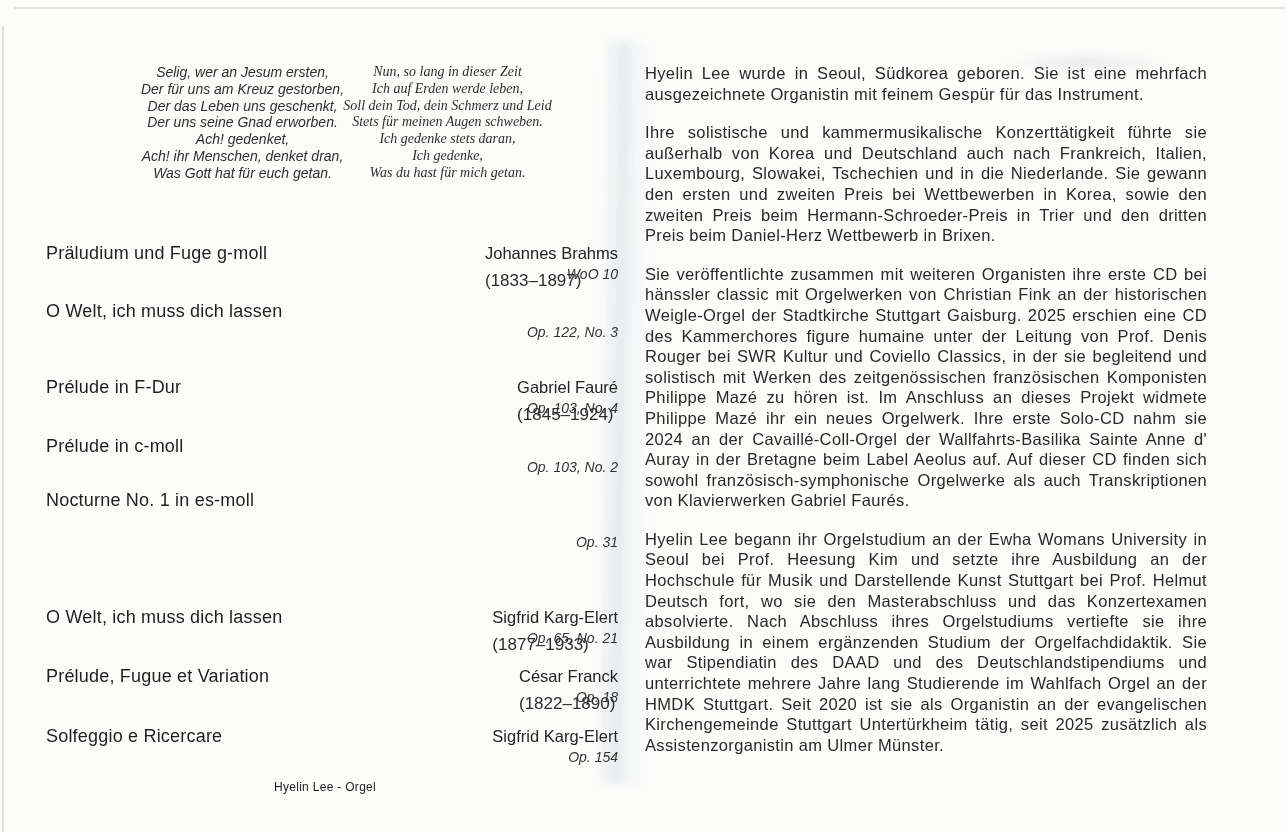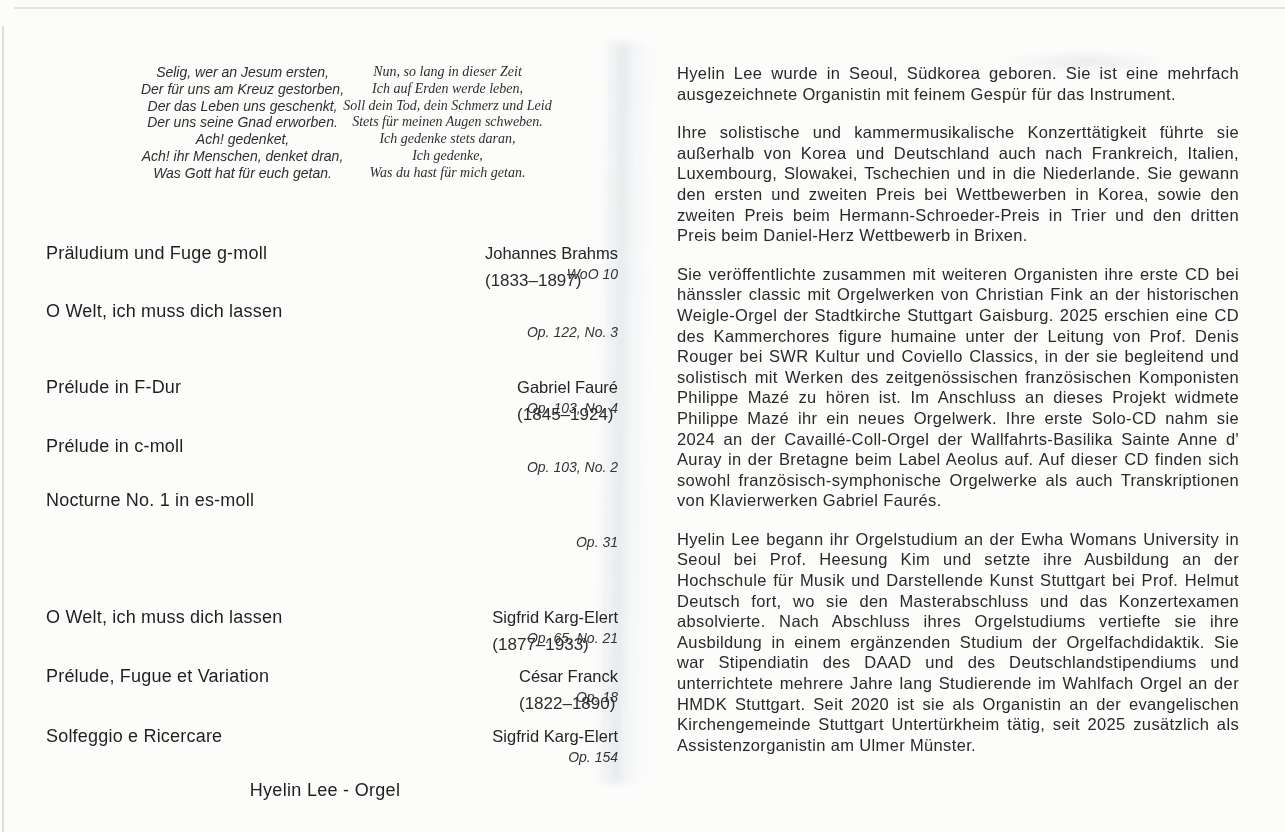--- a/index.html
+++ b/index.html
@@ -29,23 +29,23 @@
   .poem-col-2{left:335px;width:225px;font-family:Liberation Serif, serif;}
   
   .prow{position:absolute;left:8px;width:610px;}
   .ptitle{margin-left:38px;font-size:18px;line-height:20px;letter-spacing:.2px;color:#1f1f1f;}
   .popus{margin-left:62px;font-size:14px;line-height:17px;margin-top:3px;font-style:italic;color:#333;text-align:right;}
   .pcomposer{position:absolute;top:0;right:0;text-align:left;}
   .pcomposer .cname{font-size:16.5px;line-height:20px;color:#242424;}
   .pcomposer .cdates{font-size:17px;line-height:20px;margin-top:8px;color:#2c2c2c;}
   
   .performer{position:absolute;left:0;top:780px;width:650px;text-align:center;
-    font-size:18px;letter-spacing:.3px;color:#1e1e1e;}
+    font-size:12px;letter-spacing:.3px;color:#1e1e1e;}
   
-  .bio{position:absolute;left:677px;top:63px;width:562px;}
+  .bio{position:absolute;left:645px;top:63px;width:562px;}
   .bio p{margin:0 0 18px 0;font-size:16.5px;line-height:20.6px;text-align:justify;
     letter-spacing:.35px;color:#292929;}
 </style>
 </head>
 <body>
 
 <div class="scan-top-line"></div>
 <div class="scan-left-line"></div>
 <div class="fold-shadow"></div>
 <div class="smudge"></div>

